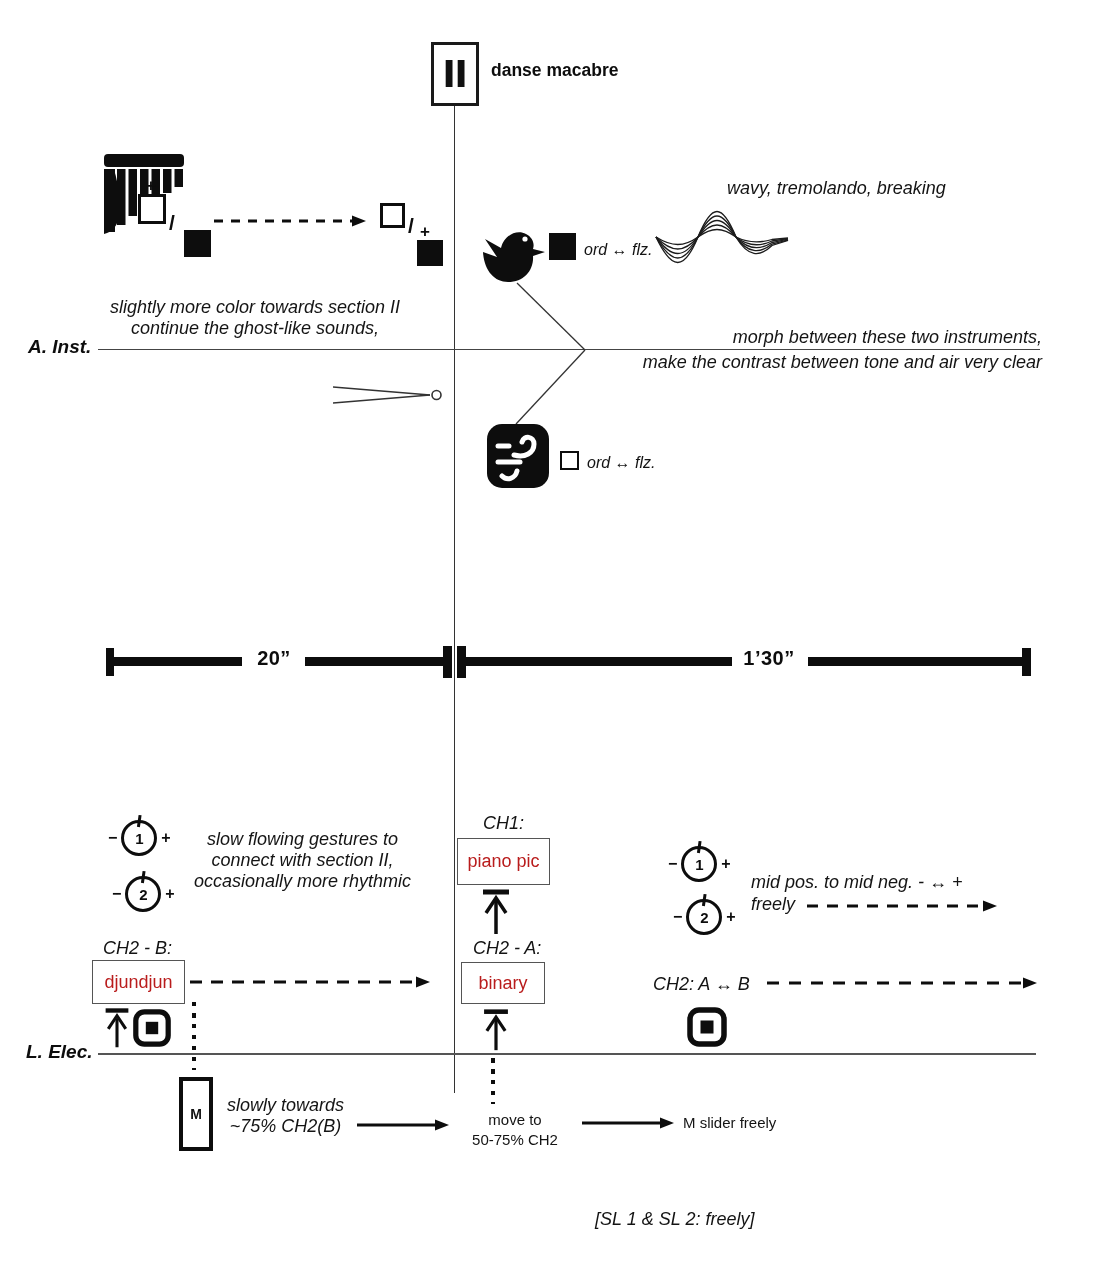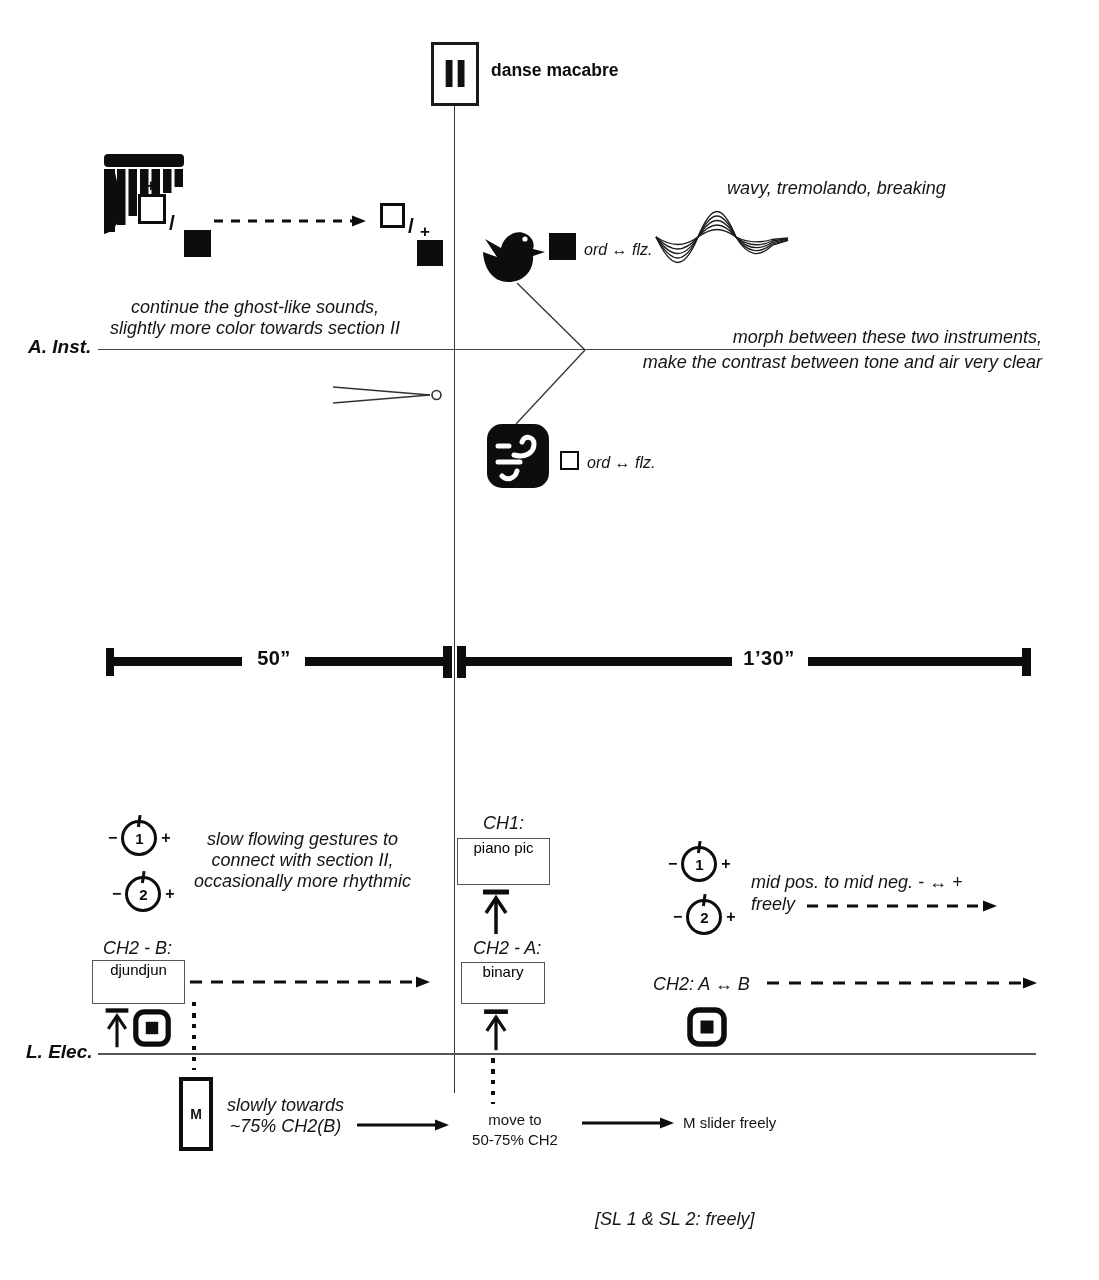--- a/index.html
+++ b/index.html
@@ -16,22 +16,22 @@
   .duration{font-size:20px;font-weight:bold;color:#0d0d0d;letter-spacing:0.5px;}
   .hline{background:#444;height:1.2px;}
   .vline{background:#333;width:1.2px;}
   .tl-bar{background:#0d0d0d;height:9px;}
   .tl-cap{background:#0d0d0d;}
   .sq-open{border:3.5px solid #0d0d0d;background:#fff;}
   .sq-fill{background:#0d0d0d;}
   .glyph-plus{font-weight:800;font-size:17px;color:#0d0d0d;line-height:1;}
   .glyph-slash{font-weight:800;font-size:21px;color:#0d0d0d;line-height:1;}
   .patch-box{
-    border:1.5px solid #555;background:#fff;display:flex;justify-content:center;
-    font-size:15px;color:#000000;
+    border:1.5px solid #555;background:#fff;display:flex;align-items:center;justify-content:center;
+    font-size:18px;color:#b91c1c;
   }
   .knob{display:flex;align-items:center;gap:4px;font-weight:bold;font-size:16px;color:#0d0d0d;}
   .knob-circle{
     position:relative;width:30px;height:30px;border:3px solid #0d0d0d;border-radius:50%;
     display:flex;align-items:center;justify-content:center;font-size:15px;background:#fff;
   }
   .knob-tick{position:absolute;top:-8px;left:50%;width:2.5px;height:12px;background:#0d0d0d;transform:translateX(-50%) rotate(8deg);}
   .dotted-v{width:3.5px;background-image:repeating-linear-gradient(to bottom,#0d0d0d 0 4.5px,transparent 4.5px 11px);}
   .m-box{
     border:4px solid #0d0d0d;width:26px;height:66px;display:flex;align-items:center;justify-content:center;
@@ -97,22 +97,22 @@
     <g fill="none" stroke="#1c1c1c" stroke-width="1.3">
       <path d="M4,40 C20,74 32,74 46,40 C60,6 70,6 84,40 C96,60.4 108,60.4 120,48.5 L136,43.4"></path>
       <path d="M4,40 C20,68 32,68 46,40 C60,12 70,12 84,40 C96,56.8 108,56.8 120,47 L136,42.8"></path>
       <path d="M4,40 C20,62 32,62 46,40 C60,18 70,18 84,40 C96,53.2 108,53.2 120,45.5 L136,42.2"></path>
       <path d="M4,40 C20,56 32,56 46,40 C60,24 70,24 84,40 C96,49.6 108,49.6 120,44 L136,41.6"></path>
       <path d="M4,40 C20,50 32,50 46,40 C60,30 70,30 84,40 C96,46 108,46 120,42.5 L136,41"></path>
     </g>
   </svg>
 
   <div class="abs note center" style="left:105px;top:297px;width:300px;">
+    <div>slightly more color towards section II</div>
     <div>continue the ghost-like sounds,</div>
-    <div>slightly more color towards section II</div>
   </div>
   <div class="abs track-label" style="left:28px;top:336px;">A. Inst.</div>
   <div class="abs hline" style="left:98px;top:349px;width:942px;"></div>
   <div class="abs note right" style="right:57px;top:327px;width:420px;">morph between these two instruments,</div>
   <div class="abs note right" style="right:57px;top:352px;width:430px;">make the contrast between tone and air very clear</div>
 
   <svg class="abs" style="left:510px;top:278px;" width="80" height="150">
     <line x1="75" y1="72" x2="7" y2="5" stroke="#333" stroke-width="1.3"></line>
     <line x1="75" y1="72" x2="6" y2="146" stroke="#333" stroke-width="1.3"></line>
   </svg>
@@ -130,21 +130,21 @@
       <path d="M27,31 C38,34 47,29 47,20 C47,12 37,11 35,18"></path>
       <path d="M11,38 h22"></path>
       <path d="M15,52 C20,57 28,55 30,47"></path>
     </g>
   </svg>
   <div class="abs sq-open" style="left:560px;top:451px;width:15px;height:15px;border-width:2.5px;"></div>
   <div class="abs note" style="left:587px;top:452px;font-size:16px;">ord ↔ flz.</div>
 
   <div class="abs tl-cap" style="left:106px;top:648px;width:8px;height:28px;"></div>
   <div class="abs tl-bar" style="left:110px;top:657px;width:132px;"></div>
-  <div class="abs duration center" style="left:245px;top:647px;width:58px;">50”</div>
+  <div class="abs duration center" style="left:245px;top:647px;width:58px;">20”</div>
   <div class="abs tl-bar" style="left:305px;top:657px;width:140px;"></div>
   <div class="abs tl-cap" style="left:443px;top:646px;width:9px;height:32px;"></div>
   <div class="abs tl-cap" style="left:457px;top:646px;width:9px;height:32px;"></div>
   <div class="abs tl-bar" style="left:466px;top:657px;width:266px;"></div>
   <div class="abs duration center" style="left:735px;top:647px;width:68px;">1’30”</div>
   <div class="abs tl-bar" style="left:808px;top:657px;width:216px;"></div>
   <div class="abs tl-cap" style="left:1022px;top:648px;width:9px;height:28px;"></div>
 
   <div class="abs knob" style="left:108px;top:820px;">
     <span>−</span>

